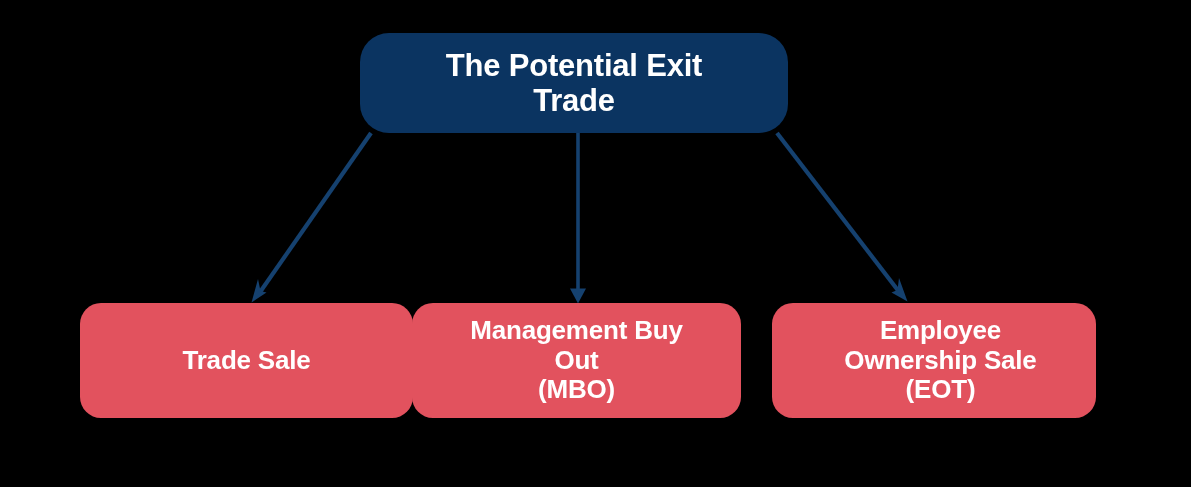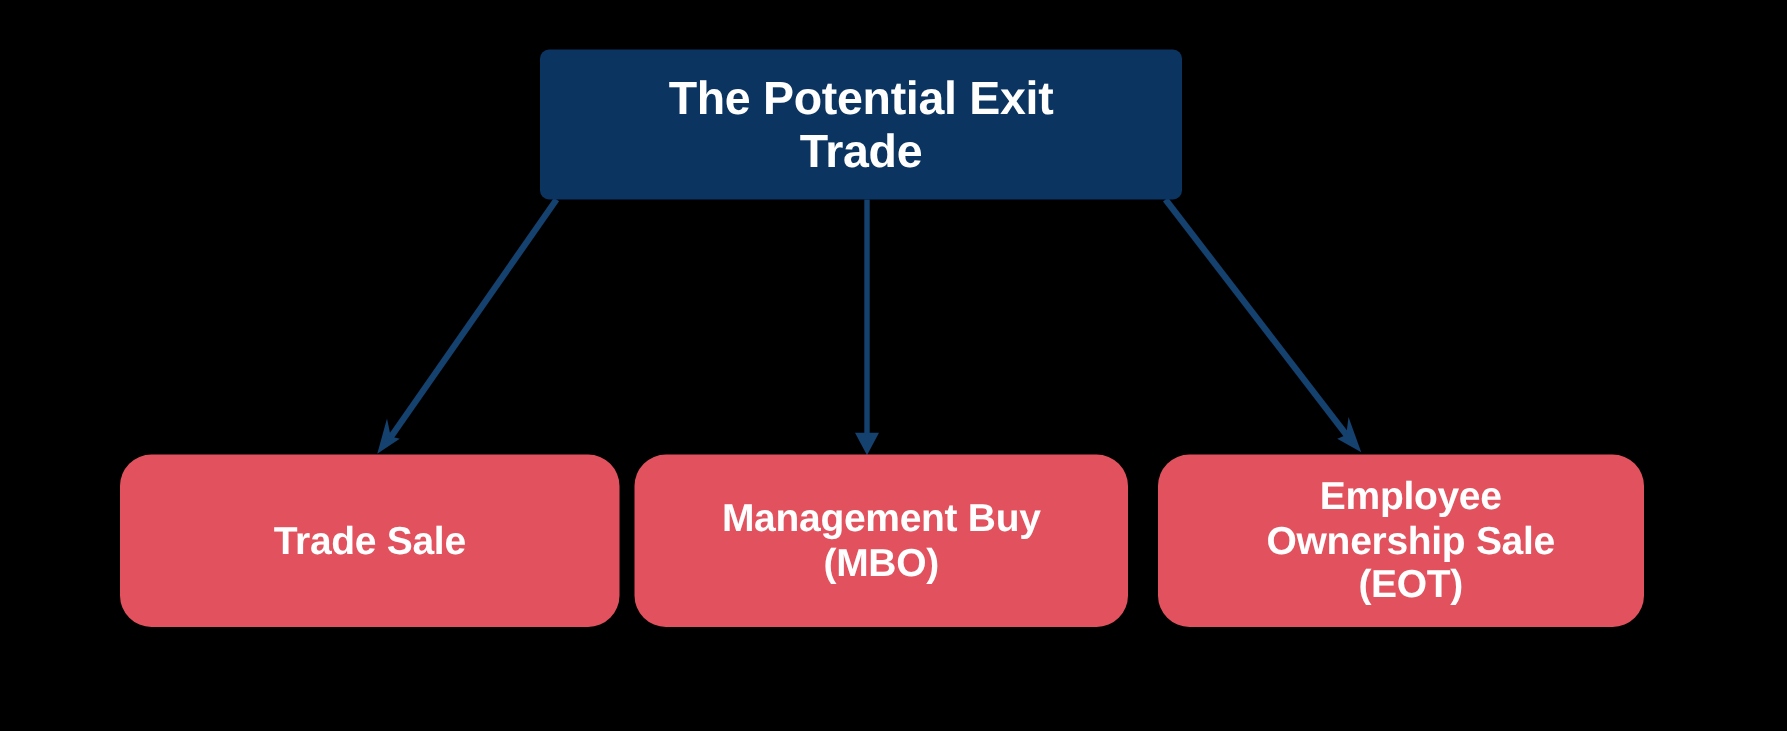--- a/index.html
+++ b/index.html
@@ -36,34 +36,34 @@
     font-weight: bold;
     line-height: 1.14;
     letter-spacing: -0.2px;
   }
   .node-root {
     left: 360px;
     top: 33px;
     width: 428px;
     height: 100px;
     background: #0b3461;
-    border-radius: 6px;
+    border-radius: 29px;
     font-size: 31px;
     padding: 0 26px;
   }
   .node-leaf {
     top: 303px;
     height: 115px;
     background: #e2525e;
     border-radius: 21px;
     font-size: 26px;
     padding: 0 16px;
   }
   .node-leaf-1 { left: 48px;  width: 333px; margin-left: 32px; }
-  .node-leaf-2 { left: 412px; width: 329px; margin-left: 11px; }
+  .node-leaf-2 { left: 412px; width: 329px; }
   .node-leaf-3 { left: 772px; width: 324px; padding-left: 29px; }
   .node-label {
     display: block;
     width: 100%;
   }
   .node-label .ln {
     display: block;
   }
 </style>
 </head>
@@ -98,20 +98,21 @@
 
   <div class="node node-leaf node-leaf-1">
     <span class="node-label">
       <span class="ln">Trade Sale</span>
     </span>
   </div>
 
   <div class="node node-leaf node-leaf-2">
     <span class="node-label">
       <span class="ln">Management Buy</span>
+      <span class="ln">Out</span>
       <span class="ln">(MBO)</span>
     </span>
   </div>
 
   <div class="node node-leaf node-leaf-3">
     <span class="node-label">
       <span class="ln">Employee</span>
       <span class="ln">Ownership Sale</span>
       <span class="ln">(EOT)</span>
     </span>

